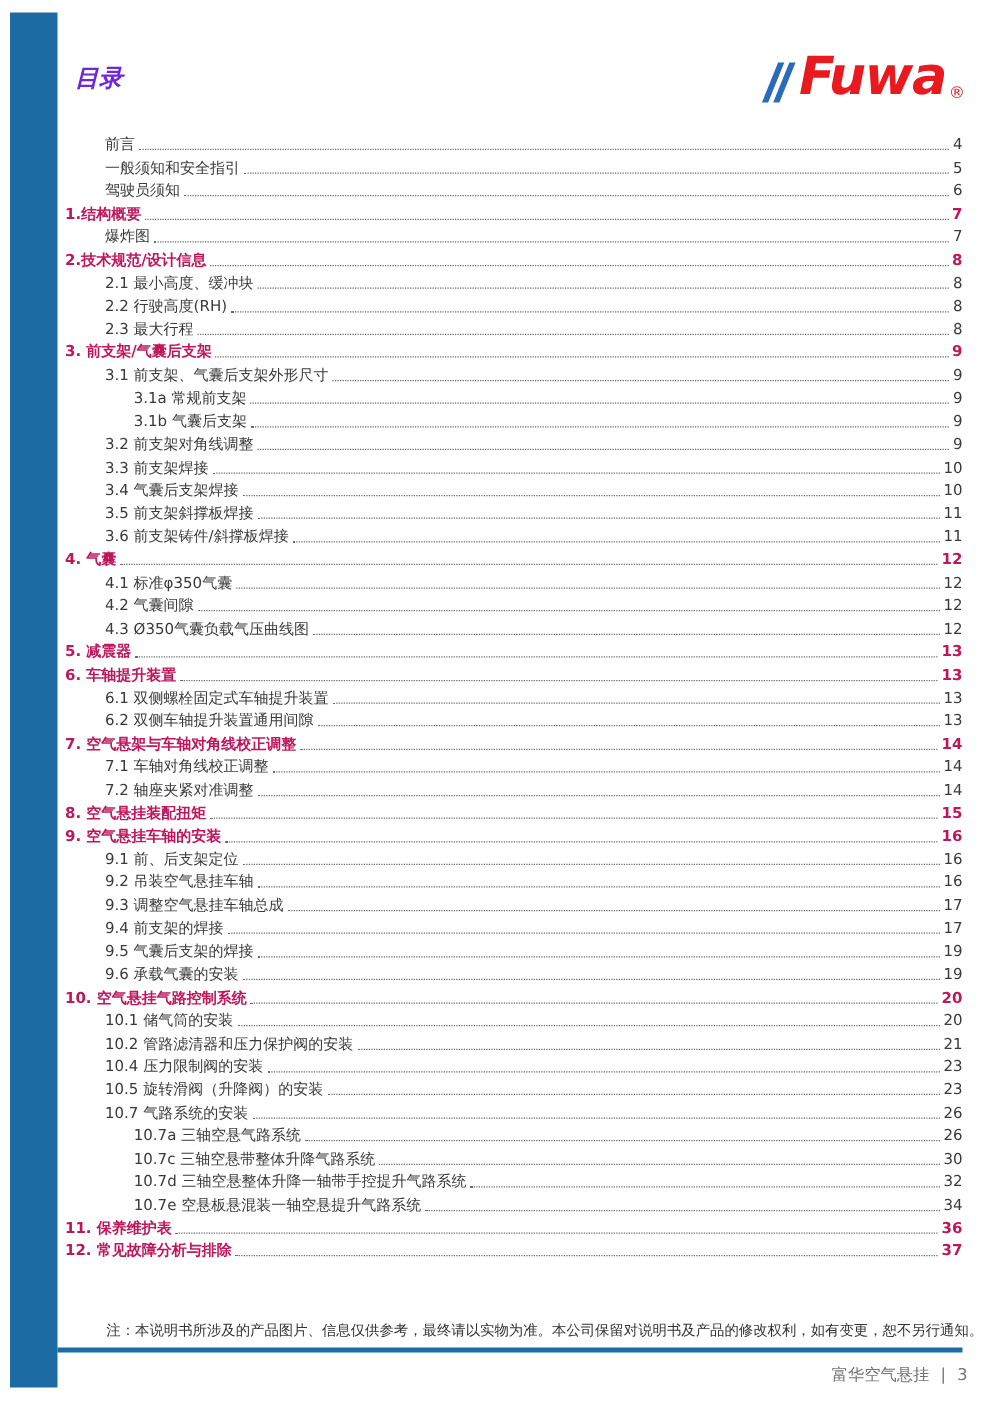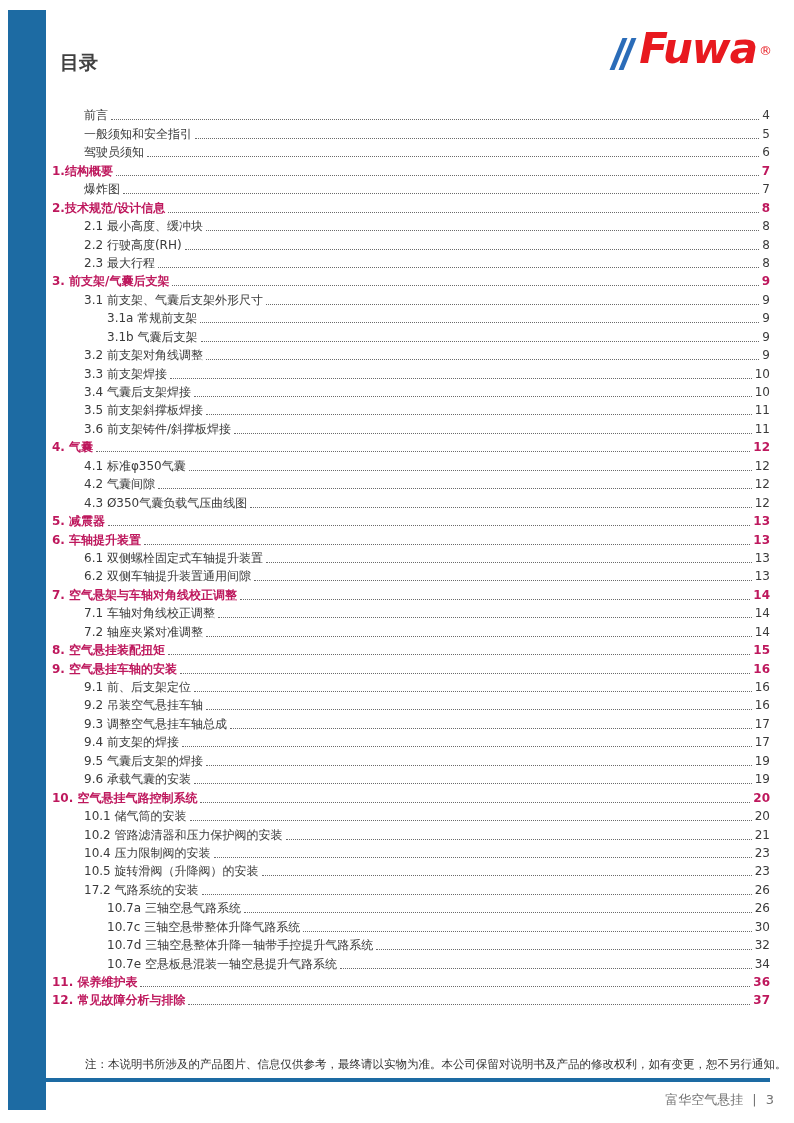--- a/index.html
+++ b/index.html
@@ -1,27 +1,27 @@
 <!DOCTYPE html>
 <html><head>
 <meta charset="utf-8">
 <style>
   html,body{margin:0;padding:0;background:#ffffff;}
   .page{position:relative;width:794px;height:1123px;background:#ffffff;overflow:hidden;
         font-family:"DejaVu Sans","Liberation Sans",sans-serif;}
   
   .side-bar{position:absolute;left:8px;top:10px;width:38px;height:1100px;background:#1d6ba3;}
   
-  .logo{position:absolute;top:28px;right:22px;display:flex;align-items:center;}
+  .logo{position:absolute;top:40px;right:22px;display:flex;align-items:flex-end;}
   .slashes{display:flex;margin-top:10px;margin-right:5px;}
   .slashes i{display:inline-block;width:5px;height:32px;background:#2b6cb8;transform:skewX(-22deg);margin-right:4px;}
   .logo-text{font-size:42px;line-height:42px;font-weight:bold;font-style:italic;color:#e8191f;letter-spacing:-1px;}
   .logo-reg{font-size:13px;color:#e8191f;margin-left:2px;margin-top:2px;font-style:normal;}
   
-  .toc-title{position:absolute;left:60px;top:50px;margin:0;font-size:19px;font-weight:bold;color:#404040;}
+  .toc-title{position:absolute;left:60px;top:50px;margin:0;font-size:19px;font-weight:bold;color:#6d28d9;font-style:italic;}
   
   .toc{position:absolute;left:52px;top:91px;width:718px;font-size:12px;color:#3a3a3a;margin-top:14px;}
   .toc-row{display:flex;align-items:flex-end;height:18.45px;line-height:15px;}
   .toc-row.bold{font-weight:bold;color:#be185d;}
   .toc-row.level1{padding-left:32px;}
   .toc-row.level2{padding-left:55px;}
   .toc-label{white-space:nowrap;}
   .toc-dots{flex:1;border-bottom:1.5px dotted #6b6b6b;margin:0 3px 3px 3px;min-width:10px;}
   .toc-page{white-space:nowrap;}
   
@@ -253,21 +253,21 @@
         <span class="toc-label">10.4 压力限制阀的安装</span>
         <span class="toc-dots"></span>
         <span class="toc-page">23</span>
       </div>
       <div class="toc-row level1">
         <span class="toc-label">10.5 旋转滑阀（升降阀）的安装</span>
         <span class="toc-dots"></span>
         <span class="toc-page">23</span>
       </div>
       <div class="toc-row level1">
-        <span class="toc-label">17.2 气路系统的安装</span>
+        <span class="toc-label">10.7 气路系统的安装</span>
         <span class="toc-dots"></span>
         <span class="toc-page">26</span>
       </div>
       <div class="toc-row level2">
         <span class="toc-label">10.7a 三轴空悬气路系统</span>
         <span class="toc-dots"></span>
         <span class="toc-page">26</span>
       </div>
       <div class="toc-row level2">
         <span class="toc-label">10.7c 三轴空悬带整体升降气路系统</span>

